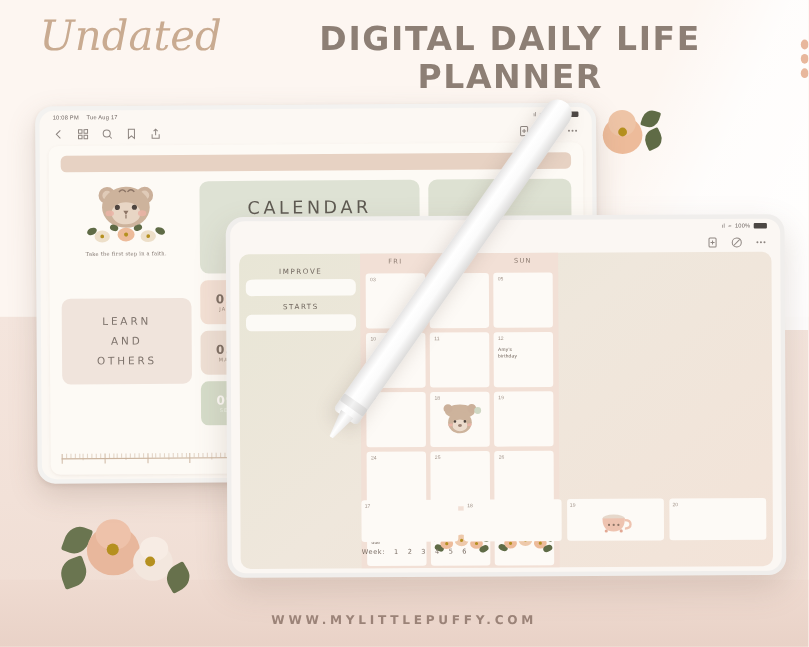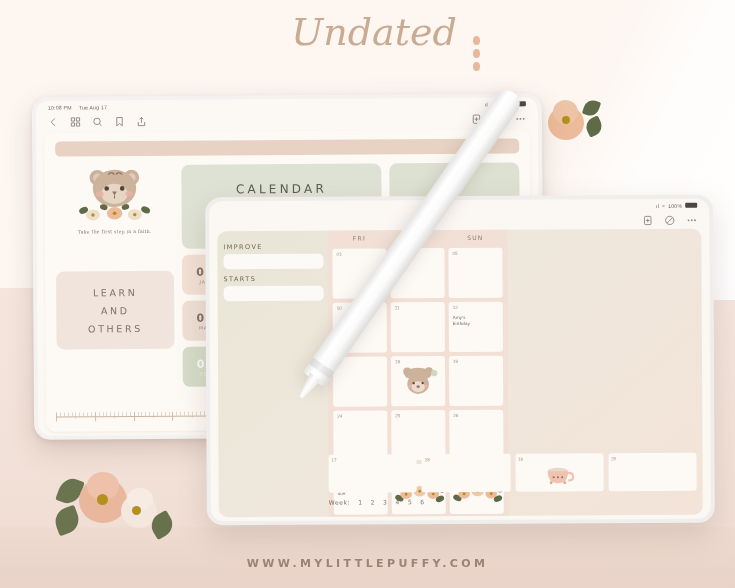--- a/index.html
+++ b/index.html
@@ -103,21 +103,21 @@
     margin-top:6px; height:78px; background:#f0e4dc; border-radius:8px;
     display:flex; flex-direction:column; align-items:center; justify-content:center; gap:7px;
   }
   .notes-line { font-family:"DejaVu Sans", sans-serif; font-size:9.5px; color:#7e736c; letter-spacing:2.6px; font-weight:500;}
 
   #col-months { width:200px; }
   #calendar-card {
     height:84px; background:#dee2d4; border-radius:8px;
     display:flex; flex-direction:column; align-items:center; justify-content:center; gap:6px;
   }
-  #calendar-title { font-family:"DejaVu Sans", sans-serif; font-size:12px; letter-spacing:3.2px; color:#5e5a52; }
+  #calendar-title { font-family:"DejaVu Sans", sans-serif; font-size:16px; letter-spacing:3.2px; color:#5e5a52; }
   #mini-cal { display:grid; grid-template-columns:repeat(7,9px); gap:1px; }
   .mini-dow { font-size:3.8px; color:#6d6a62; text-align:center; height:5px;}
   .mini-dot { width:9px; height:5px; display:flex; align-items:center; justify-content:center; }
   .mini-dot i { width:1.6px; height:1.6px; border-radius:50%; background:#7b7770; display:block;}
   #months-grid { margin-top:6px; display:grid; grid-template-columns:repeat(4,1fr); gap:6px; }
   .month-tile {
     height:40px; border-radius:7px; display:flex; flex-direction:column;
     align-items:center; justify-content:center; gap:1px;
   }
   .m-num { font-family:"DejaVu Sans", sans-serif; font-size:11px; font-weight:700; letter-spacing:1px; }
@@ -153,21 +153,21 @@
     background:#f2e0d6; padding:4px 5px;
   }
   #week-head { display:grid; grid-template-columns:repeat(3,1fr); gap:4px; height:12px; }
   .wd { font-family:"DejaVu Sans",sans-serif; font-size:6px; color:#8c7b70; text-align:center; letter-spacing:1.2px;}
   #week-grid { display:grid; grid-template-columns:repeat(3,1fr); grid-auto-rows:50px; gap:4px; margin-top:2px;}
   .wcell { background:#fdfaf6; border-radius:3px; padding:3px 4px; position:relative; }
   .wnum { font-size:4.6px; color:#a2948a; }
   .wtxt { font-size:4.4px; color:#6f6259; line-height:1.45; margin-top:5px; letter-spacing:.2px;}
 
   #left-panel { position:absolute; left:6px; top:6px; width:100px; bottom:6px; }
-  .lp-label { font-family:"DejaVu Sans",sans-serif; font-size:6.5px; color:#6f655d; letter-spacing:1.4px; text-align:left; margin-top:6px;}
+  .lp-label { font-family:"DejaVu Sans",sans-serif; font-size:6.5px; color:#6f655d; letter-spacing:1.4px; text-align:center; margin-top:6px;}
   .lp-input { height:15px; background:#fcfaf6; border-radius:5px; margin-top:3px; }
 
   #bottom-strip { position:absolute; left:110px; right:6px; bottom:6px; height:56px; }
   #day-row { display:grid; grid-template-columns:repeat(4,1fr); gap:5px; height:38px; }
   .dcell { background:#fdfaf6; border-radius:3px; padding:3px; position:relative; }
   .dnum { font-size:4.6px; color:#a2948a; }
   #week-row { margin-top:6px; display:flex; align-items:center; gap:8px; font-family:"DejaVu Sans",sans-serif; font-size:6px; color:#7b6e65; letter-spacing:.6px;}
   #week-nums { display:flex; gap:8px; }
 
   
@@ -203,20 +203,21 @@
 <body>
 
 <div id="bg-top"></div>
 <div id="bg-bottom"></div>
 <div id="bg-footer"></div>
 <div id="bg-topright-sheet"></div>
 
 <div id="header">
   <div class="title-row">
     <span class="title-script">Undated</span>
+    <span class="title-block">DIGITAL DAILY LIFE PLANNER</span>
     <span class="title-dots">
         <i></i>
         <i></i>
         <i></i>
       </span>
   </div>
 </div>
 
 <div class="flower" style="left:548px;top:100px;width:58px;height:52px;">
   <div class="petal-cluster">

